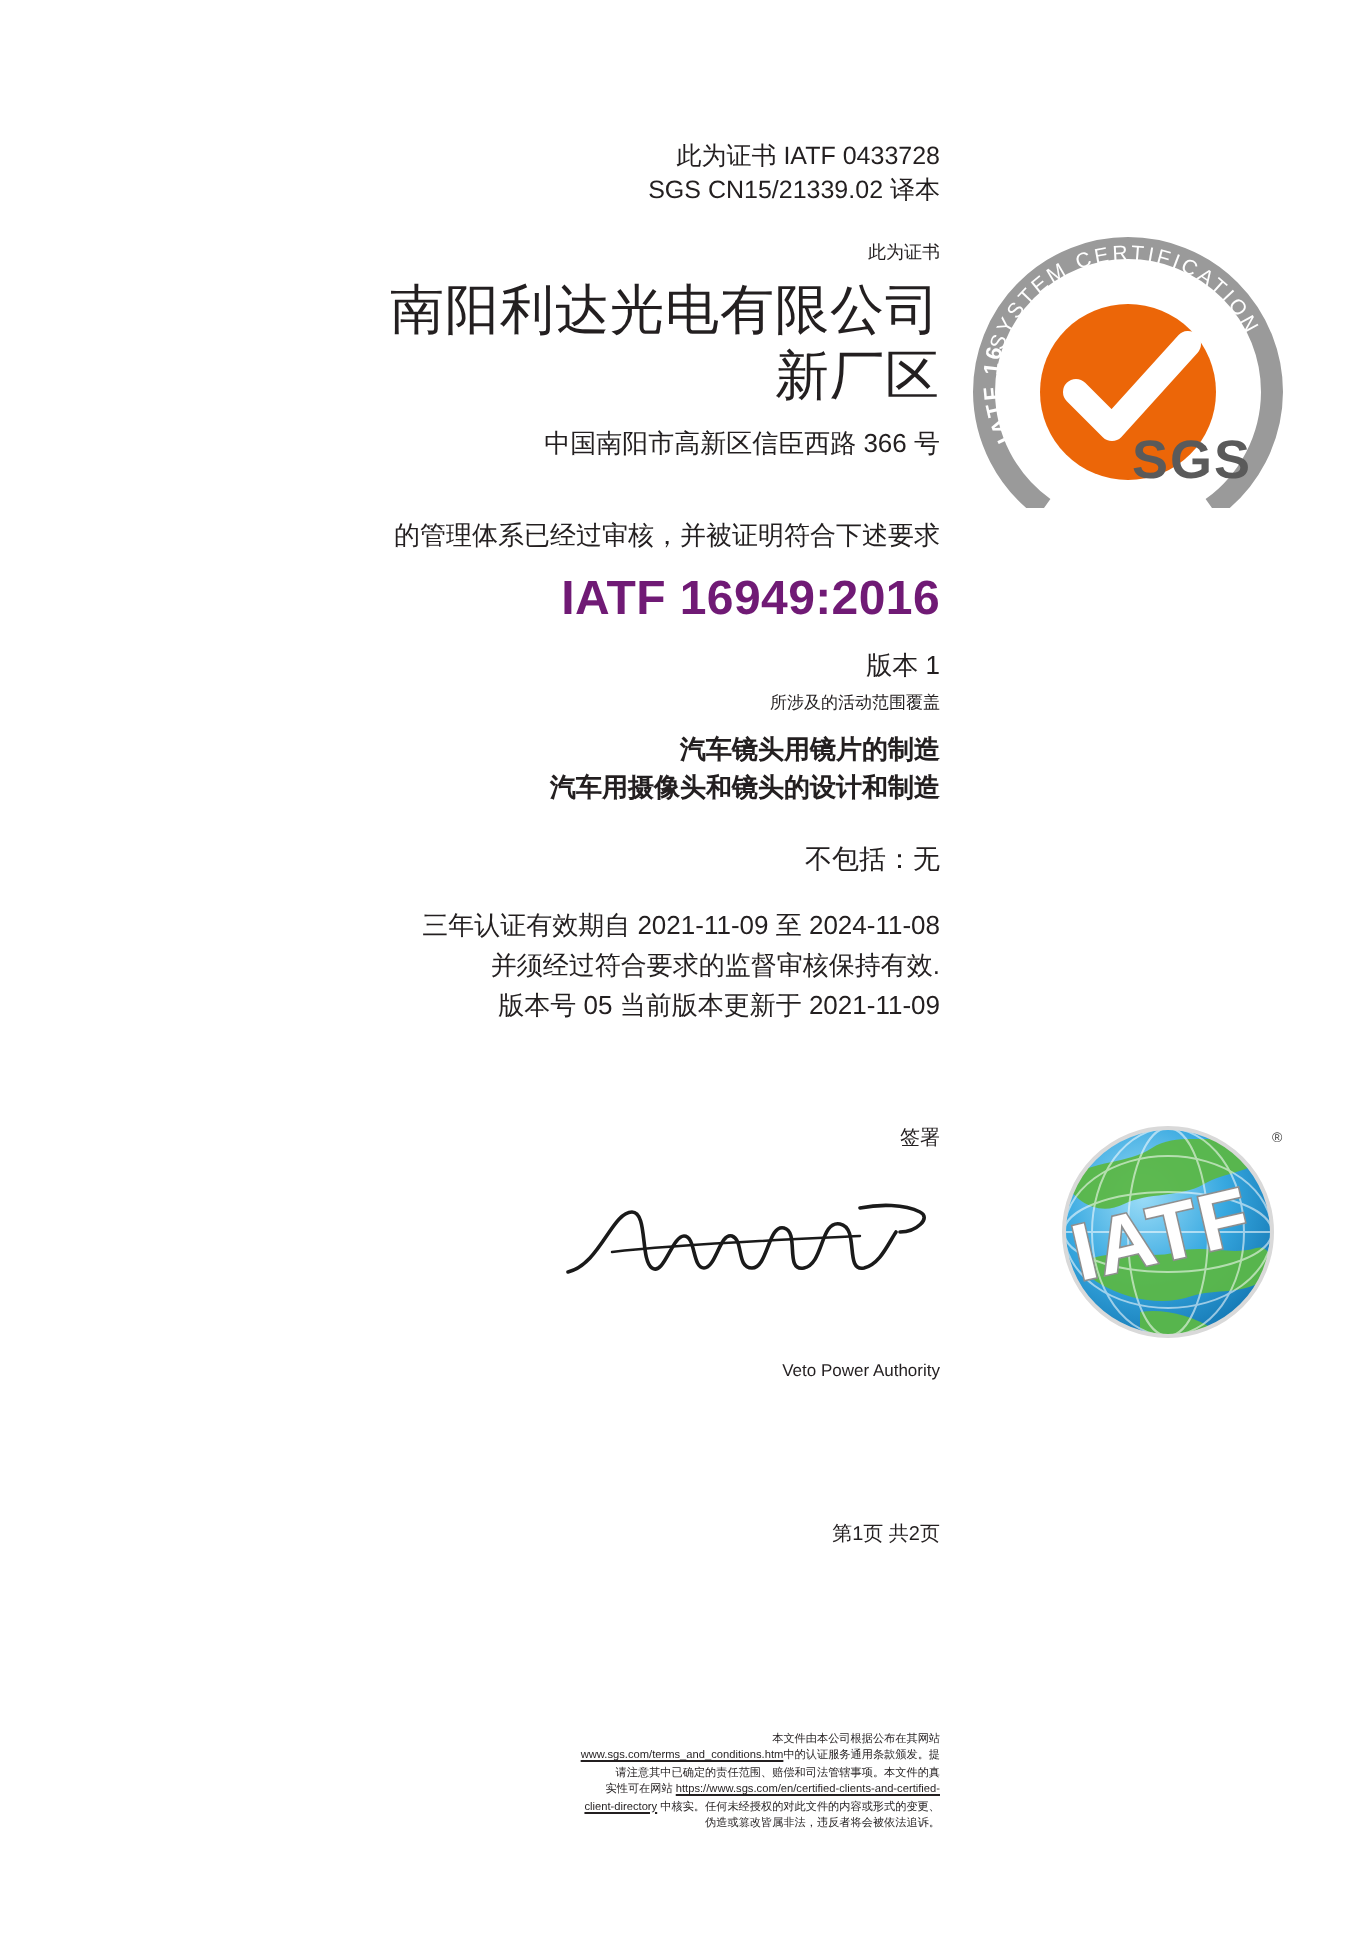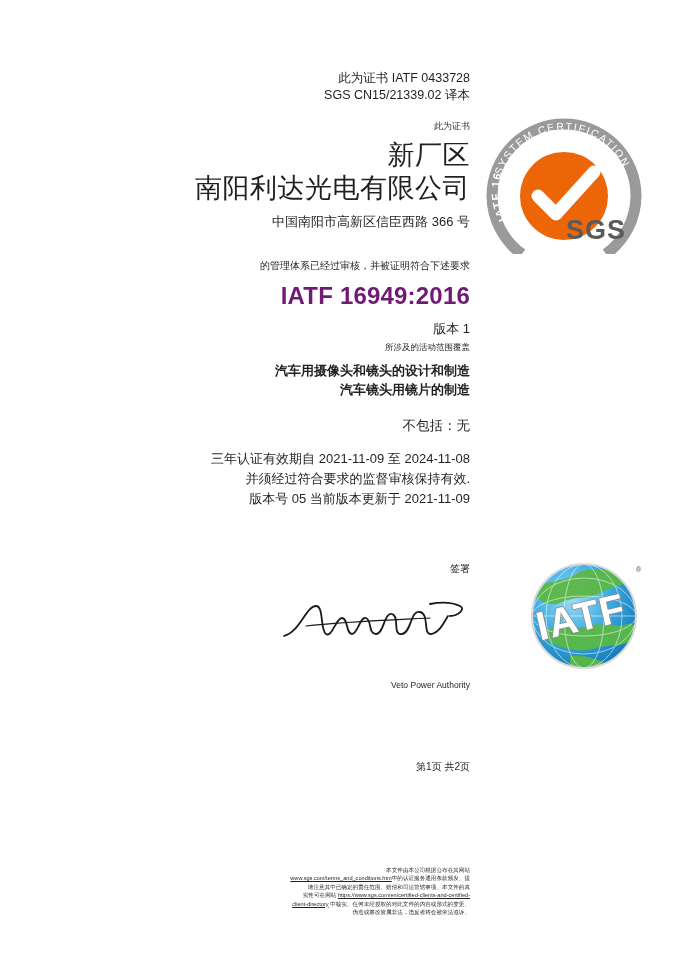--- a/index.html
+++ b/index.html
@@ -53,21 +53,21 @@
   }
 
   .org-addr {
     margin-top: 8px;
     font-size: 13px;
     color: #231f20;
   }
 
   .statement {
     margin-top: 28px;
-    font-size: 10px;
+    font-size: 13px;
     color: #231f20;
   }
 
   .standard {
     margin-top: 9px;
     font-size: 24px;
     font-weight: bold;
     letter-spacing: 0.2px;
     color: #701a75;
   }
@@ -220,37 +220,37 @@
   <div class="content">
 
     <div class="cert-ref">
       <div>此为证书 IATF 0433728</div>
       <div>SGS CN15/21339.02 译本</div>
     </div>
 
     <div class="below-org">此为证书</div>
 
     <div class="org-name">
+      <div>南阳利达光电有限公司</div>
       <div>新厂区</div>
-      <div>南阳利达光电有限公司</div>
     </div>
 
     <div class="org-addr">中国南阳市高新区信臣西路 366 号</div>
 
     <div class="statement">的管理体系已经过审核，并被证明符合下述要求</div>
 
     <div class="standard">IATF 16949:2016</div>
 
     <div class="issue">版本 1</div>
 
     <div class="scope-label">所涉及的活动范围覆盖</div>
 
     <div class="scope-lines">
+      <div>汽车镜头用镜片的制造</div>
       <div>汽车用摄像头和镜头的设计和制造</div>
-      <div>汽车镜头用镜片的制造</div>
     </div>
 
     <div class="exclusion">不包括：无</div>
 
     <div class="validity">
       <div>三年认证有效期自 2021-11-09 至 2024-11-08</div>
       <div>并须经过符合要求的监督审核保持有效.</div>
       <div>版本号 05 当前版本更新于 2021-11-09</div>
     </div>
   </div>

